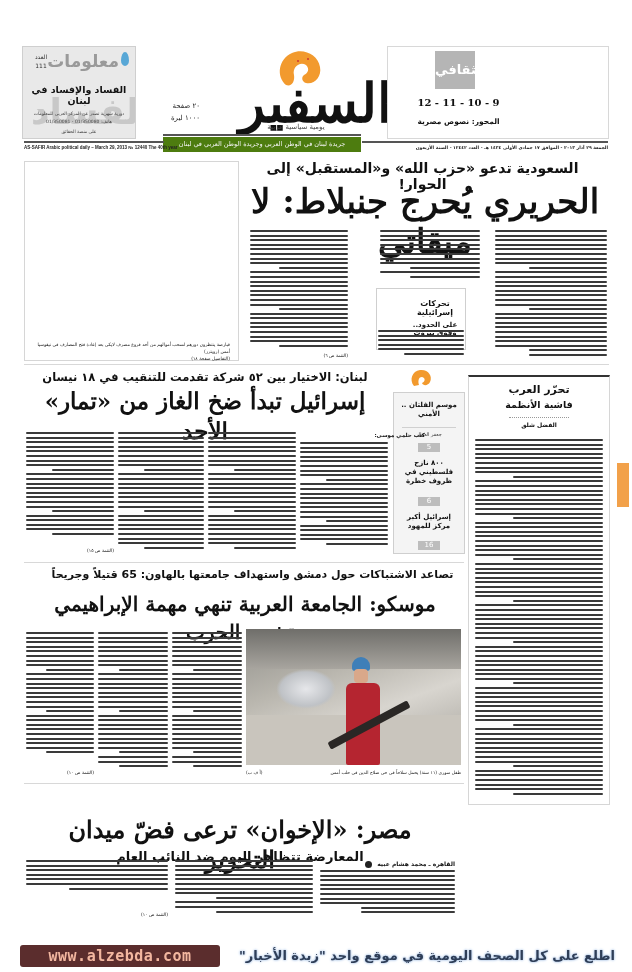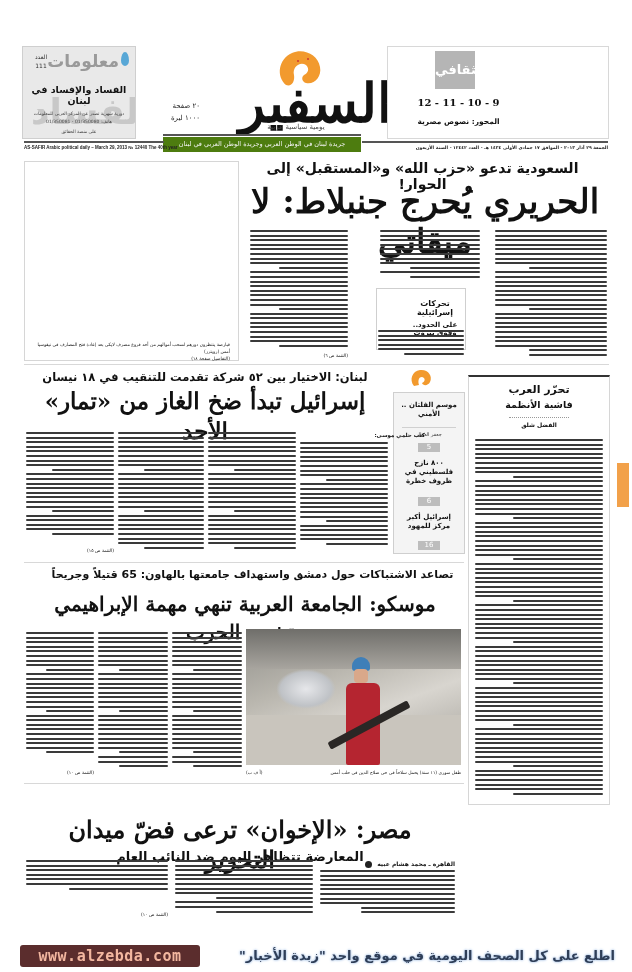--- a/index.html
+++ b/index.html
@@ -78,21 +78,21 @@
   #syria-head { left: 30px; top: 590px; width: 430px; font-family: "DejaVu Serif", serif; font-size: 20px; font-weight: 900; text-align: center; color: #111; line-height: 28px; }
   #syria-photo { left: 246px; top: 629px; width: 215px; height: 136px; overflow: hidden; background: linear-gradient(160deg, #8f8e89 0%, #b9b6ae 35%, #d8d5cf 60%, #a29f98 100%); }
   #syria-caption { left: 246px; top: 770px; width: 215px; font-size: 4.5px; color: #222; }
 
   
   #egypt-head { left: 40px; top: 815px; width: 400px; font-family: "DejaVu Serif", serif; font-size: 24px; font-weight: 900; text-align: center; color: #111; line-height: 30px; }
   #egypt-sub { left: 60px; top: 849px; width: 360px; font-size: 13px; font-weight: bold; text-align: center; color: #111; }
   #egypt-byline { left: 320px; top: 860px; width: 135px; font-size: 6px; font-weight: bold; text-align: right; }
 
   
-  #promo-url { left: 20px; top: 945px; width: 180px; height: 22px; background: #5b2d2d; color: #f3b7a0; font-family: "DejaVu Sans Mono", monospace; font-weight: bold; font-size: 15px; line-height: 22px; text-align: center; border-radius: 3px; letter-spacing: 0.5px; }
+  #promo-url { left: 20px; top: 945px; width: 200px; height: 22px; background: #5b2d2d; color: #f3b7a0; font-family: "DejaVu Sans Mono", monospace; font-weight: bold; font-size: 15px; line-height: 22px; text-align: center; border-radius: 3px; letter-spacing: 0.5px; }
   #promo-text { left: 205px; top: 945px; width: 410px; height: 22px; font-size: 13px; font-weight: bold; color: #2f3e57; text-align: right; line-height: 22px; text-shadow: 0 0 2px #a9c3e5, 0 0 3px #a9c3e5; }
 
   .sep-h { position: absolute; height: 1px; background: #d8d8d8; }
 </style>
 </head>
 <body>
 
 <div id="ad-left" class="abs">
   <div class="bgword">الفساد</div>
   <div class="issue"><span>العدد</span><br><span>111</span></div>

